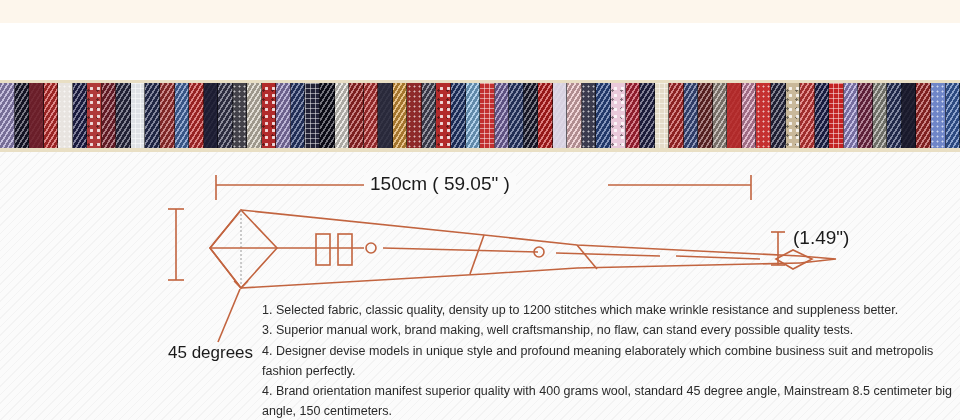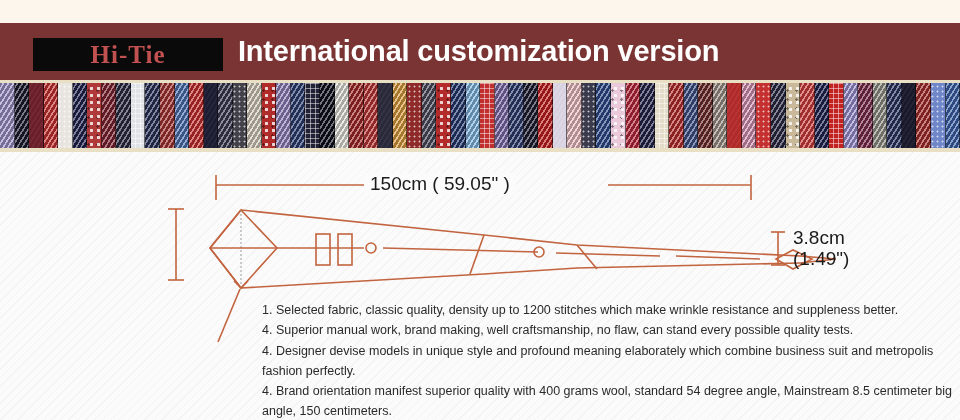--- a/index.html
+++ b/index.html
@@ -189,26 +189,20 @@
   }
   .feature-line { white-space: normal; }
 </style>
 </head>
 <body>
 
 <div id="page">
 
   <div class="top-strip"></div>
 
-  <div class="header-bar">
-    <div class="logo-box">
-      <span class="logo-text">Hi-Tie</span>
-    </div>
-    <div class="header-title">International customization version</div>
-  </div>
 
   <div class="photo-strip">
     <div class="tie-row" id="tie-row">
         <div class="tie-col " style="background: rgb(155, 143, 196);">
           <span class="gapline"></span>
         </div>
         <div class="tie-col " style="background: rgb(26, 26, 46);">
           <span class="gapline"></span>
         </div>
         <div class="tie-col solid" style="background: rgb(109, 31, 42);">
@@ -455,25 +449,25 @@
 
         <path d="M 234,129 L 241,136 L 248,129" stroke-width="1.4"></path>
       </g>
     </svg>
 
     <div class="dim-label dim-top" style="left:364px; top:21px;">150cm ( 59.05" )</div>
   </div>
 
 
   <div class="dim-label dim-right">
-    <div>3.8cm</div>
     <div>(1.49")</div>
   </div>
 
+  <div class="dim-label dim-angle">45 degrees</div>
 
   <div class="features" id="features">
       <div class="feature-line">1. Selected fabric, classic quality, density up to 1200 stitches which make wrinkle resistance and suppleness better.</div>
-      <div class="feature-line">4. Superior manual work, brand making, well craftsmanship, no flaw, can stand every possible quality tests.</div>
+      <div class="feature-line">3. Superior manual work, brand making, well craftsmanship, no flaw, can stand every possible quality tests.</div>
       <div class="feature-line">4. Designer devise models in unique style and profound meaning elaborately which combine business suit and metropolis fashion perfectly.</div>
-      <div class="feature-line">4. Brand orientation manifest superior quality with 400 grams wool, standard 54 degree angle, Mainstream 8.5 centimeter big angle, 150 centimeters.</div>
+      <div class="feature-line">4. Brand orientation manifest superior quality with 400 grams wool, standard 45 degree angle, Mainstream 8.5 centimeter big angle, 150 centimeters.</div>
     </div>
 
 </div>
 
 </body></html>

